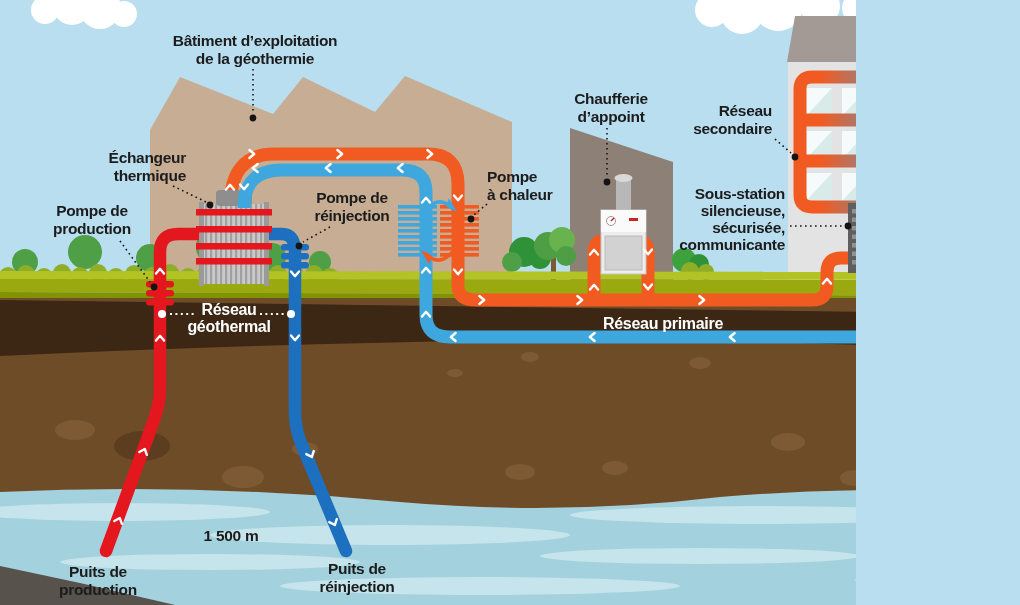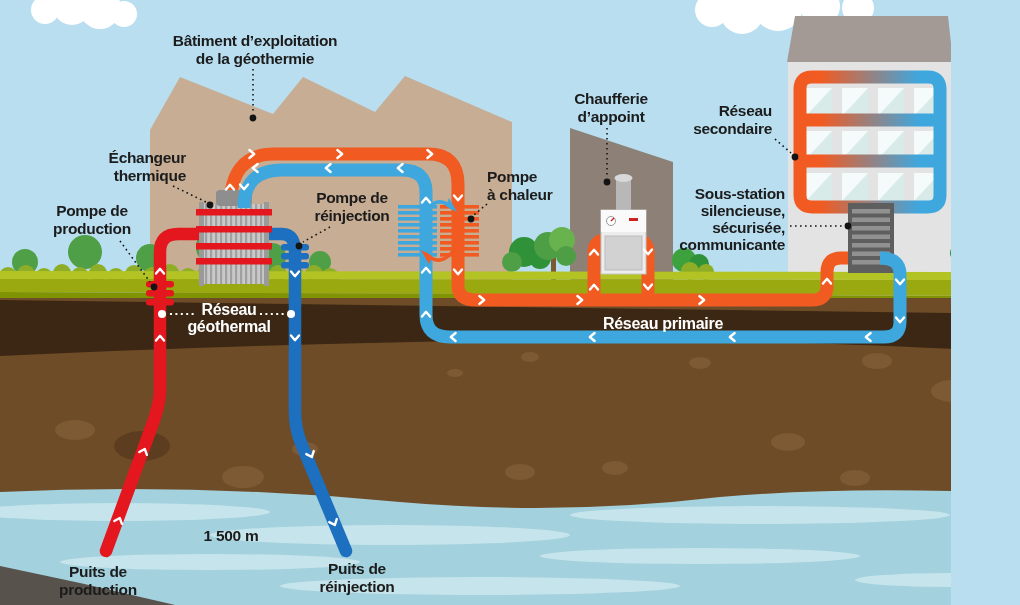--- a/index.html
+++ b/index.html
@@ -1,16 +1,16 @@
 <!DOCTYPE html>
 <html style="--sky: #b8def0; --cloud: #ffffff; --factory: #c7ad93; --chaufferie-wall: #8d8177; --apartment-wall: #e3e3e3; --apartment-roof: #a39a96; --neighbor-wall: #b0bcc7; --grass: #9aa90f; --soil-dark: #3b2713; --soil: #6f4c28; --aquifer: #a3d1dd; --bedrock: #57524c; --pipe-hot: #f15b22; --pipe-cold: #3ea7de; --geo-hot: #e4161e; --geo-cold: #1d6fbf; --substation: #5e5e5e; --label-dark: #1c1c1c; --label-light: #ffffff;"><head>
 <meta charset="utf-8">
 <style>
   html,body{margin:0;padding:0;background:#b8def0;}
-  .stage{width:951px;height:605px;position:relative;overflow:hidden;}
+  .stage{width:856px;height:605px;position:relative;overflow:hidden;}
   svg{display:block;}
   .pipe{fill:none;stroke-width:13;}
   .well{fill:none;stroke-width:12.5;stroke-linecap:round;}
   .p-hot{stroke:var(--pipe-hot);}
   .p-cold{stroke:var(--pipe-cold);}
   .g-hot{stroke:var(--geo-hot);}
   .g-cold{stroke:var(--geo-cold);}
   .f-hot{fill:var(--pipe-hot);}
   .f-cold{fill:var(--pipe-cold);}
   .fg-hot{fill:var(--geo-hot);}

